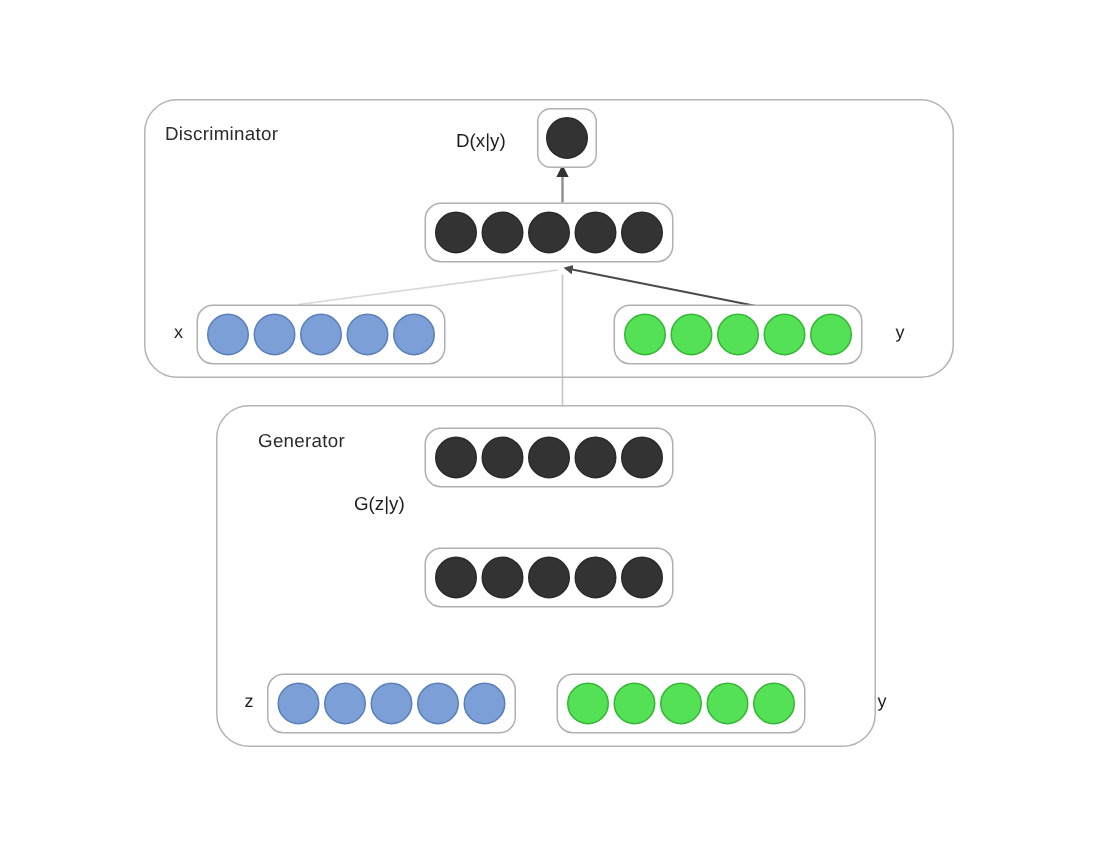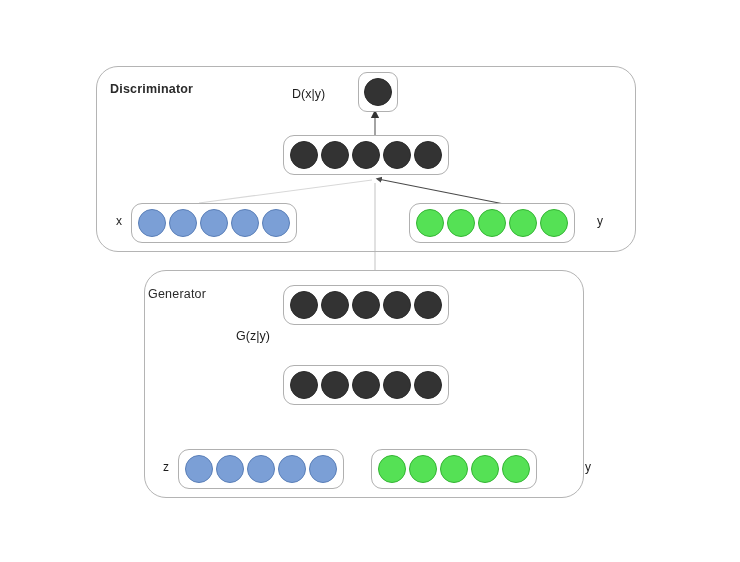--- a/index.html
+++ b/index.html
@@ -116,23 +116,23 @@
   #layer-d-out      { left: 358px; top: 72px; }
   #layer-d-hidden   { left: 283px; top: 135px; }
   #layer-d-x        { left: 131px; top: 203px; }
   #layer-d-y        { left: 409px; top: 203px; }
 
   #layer-g-out      { left: 283px; top: 285px; }
   #layer-g-hidden   { left: 283px; top: 365px; }
   #layer-g-z        { left: 178px; top: 449px; }
   #layer-g-y        { left: 371px; top: 449px; }
 
-  #label-discriminator { left: 110px; top: 82px; font-weight: bold; }
-  #label-generator     { left: 148px; top: 287px; }
-  #label-dxy           { left: 292px; top: 87px; }
+  #label-discriminator { left: 110px; top: 82px; }
+  #label-generator     { left: 172px; top: 287px; }
+  #label-dxy           { left: 304px; top: 87px; }
   #label-gzy           { left: 236px; top: 295px; margin-top: 34px; }
   #label-x             { left: 116px; top: 214px; }
   #label-y-top         { left: 597px; top: 214px; }
   #label-z             { left: 163px; top: 460px; }
   #label-y-bottom      { left: 585px; top: 460px; }
 </style>
 </head>
 <body>
 
 <div id="stage">

